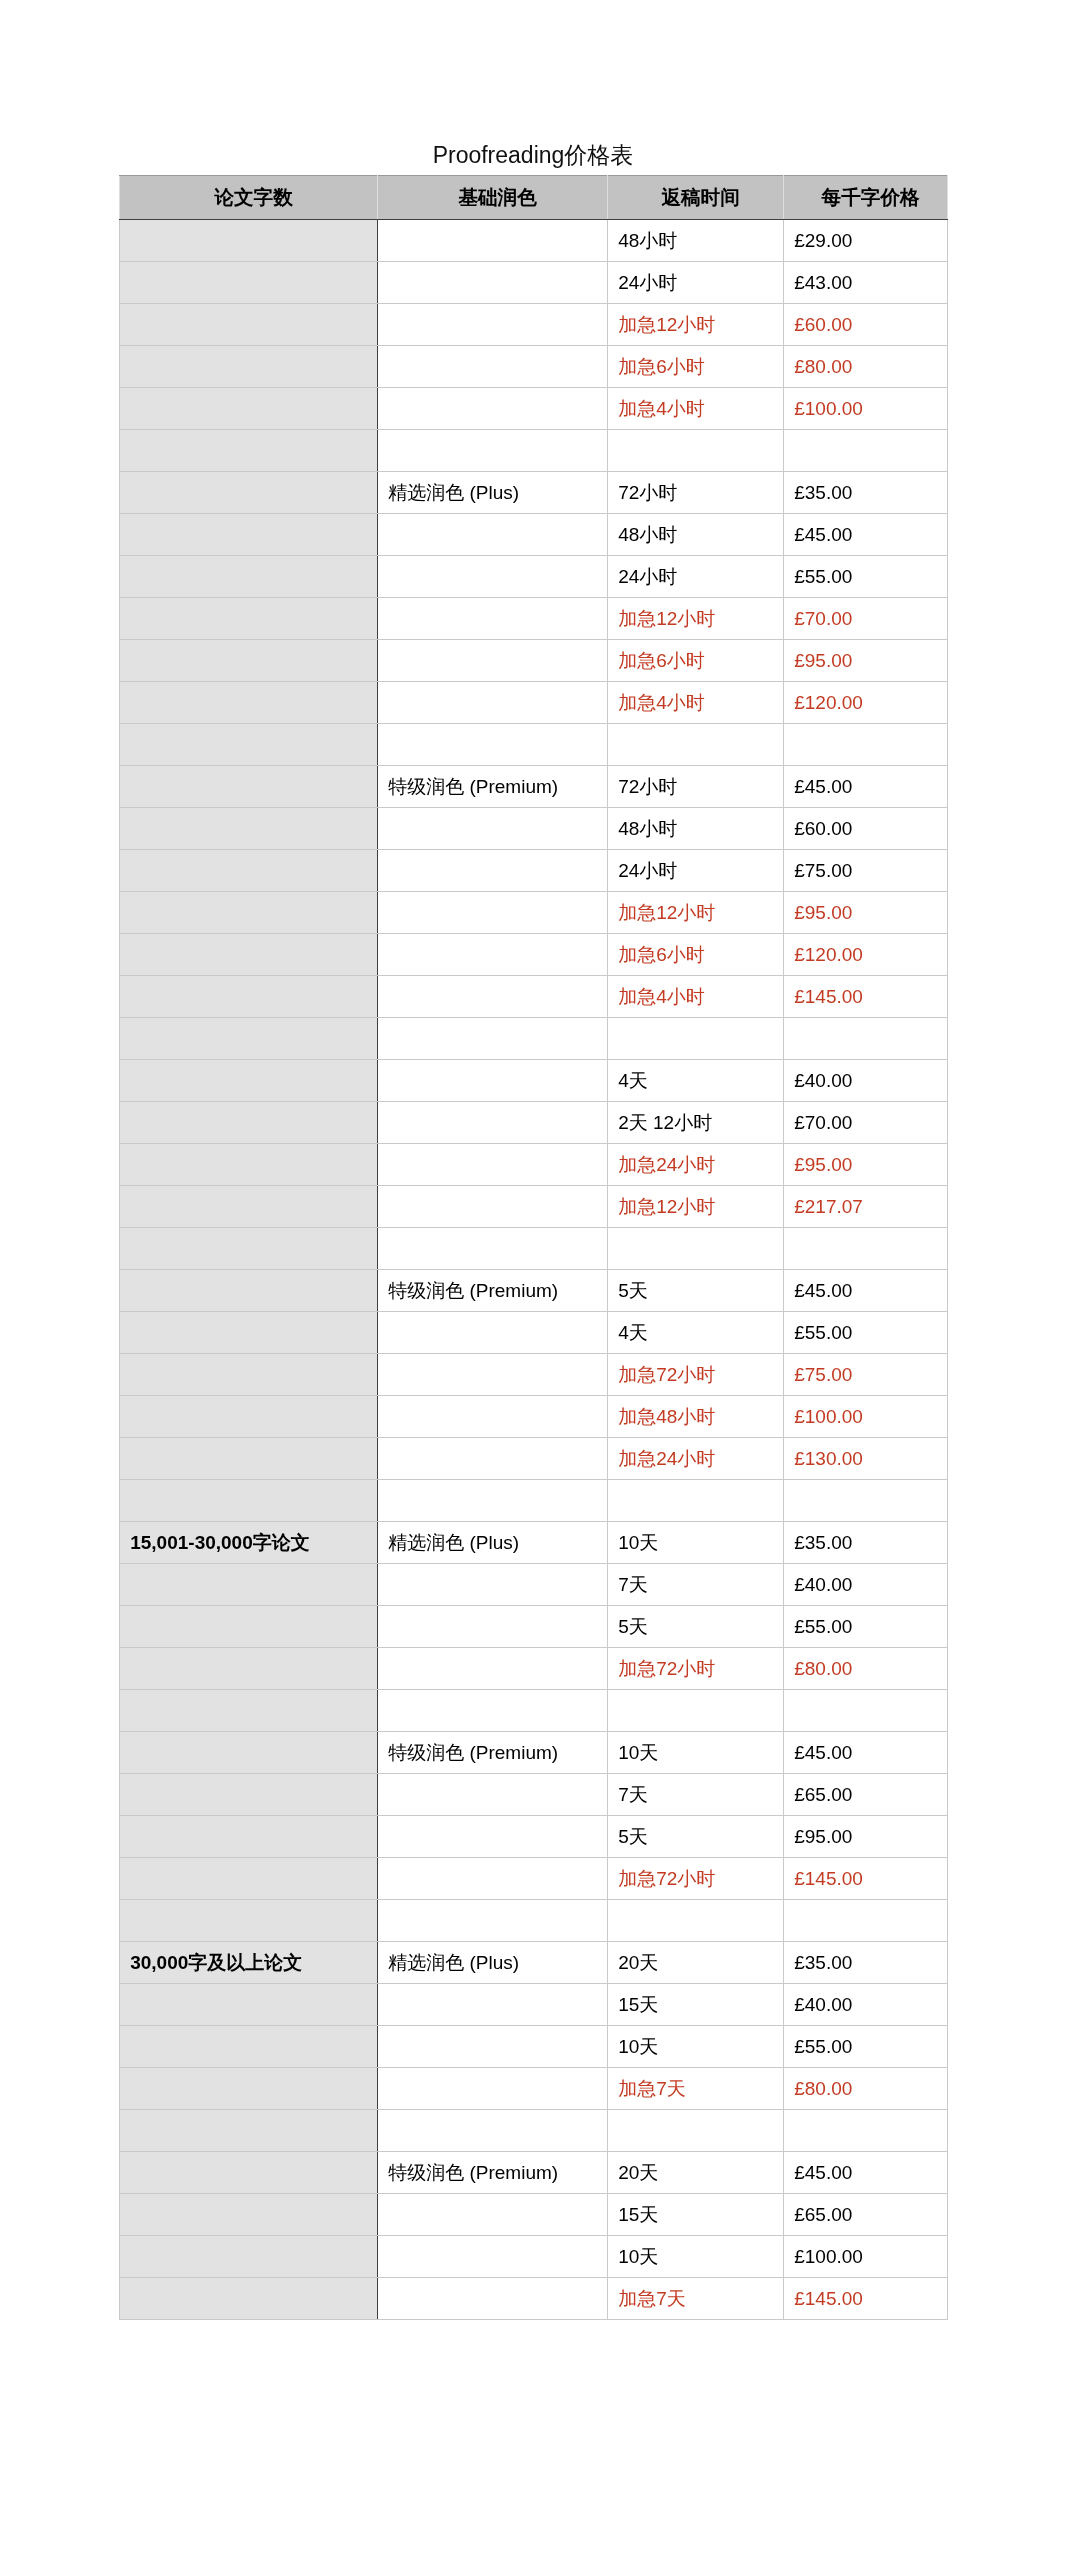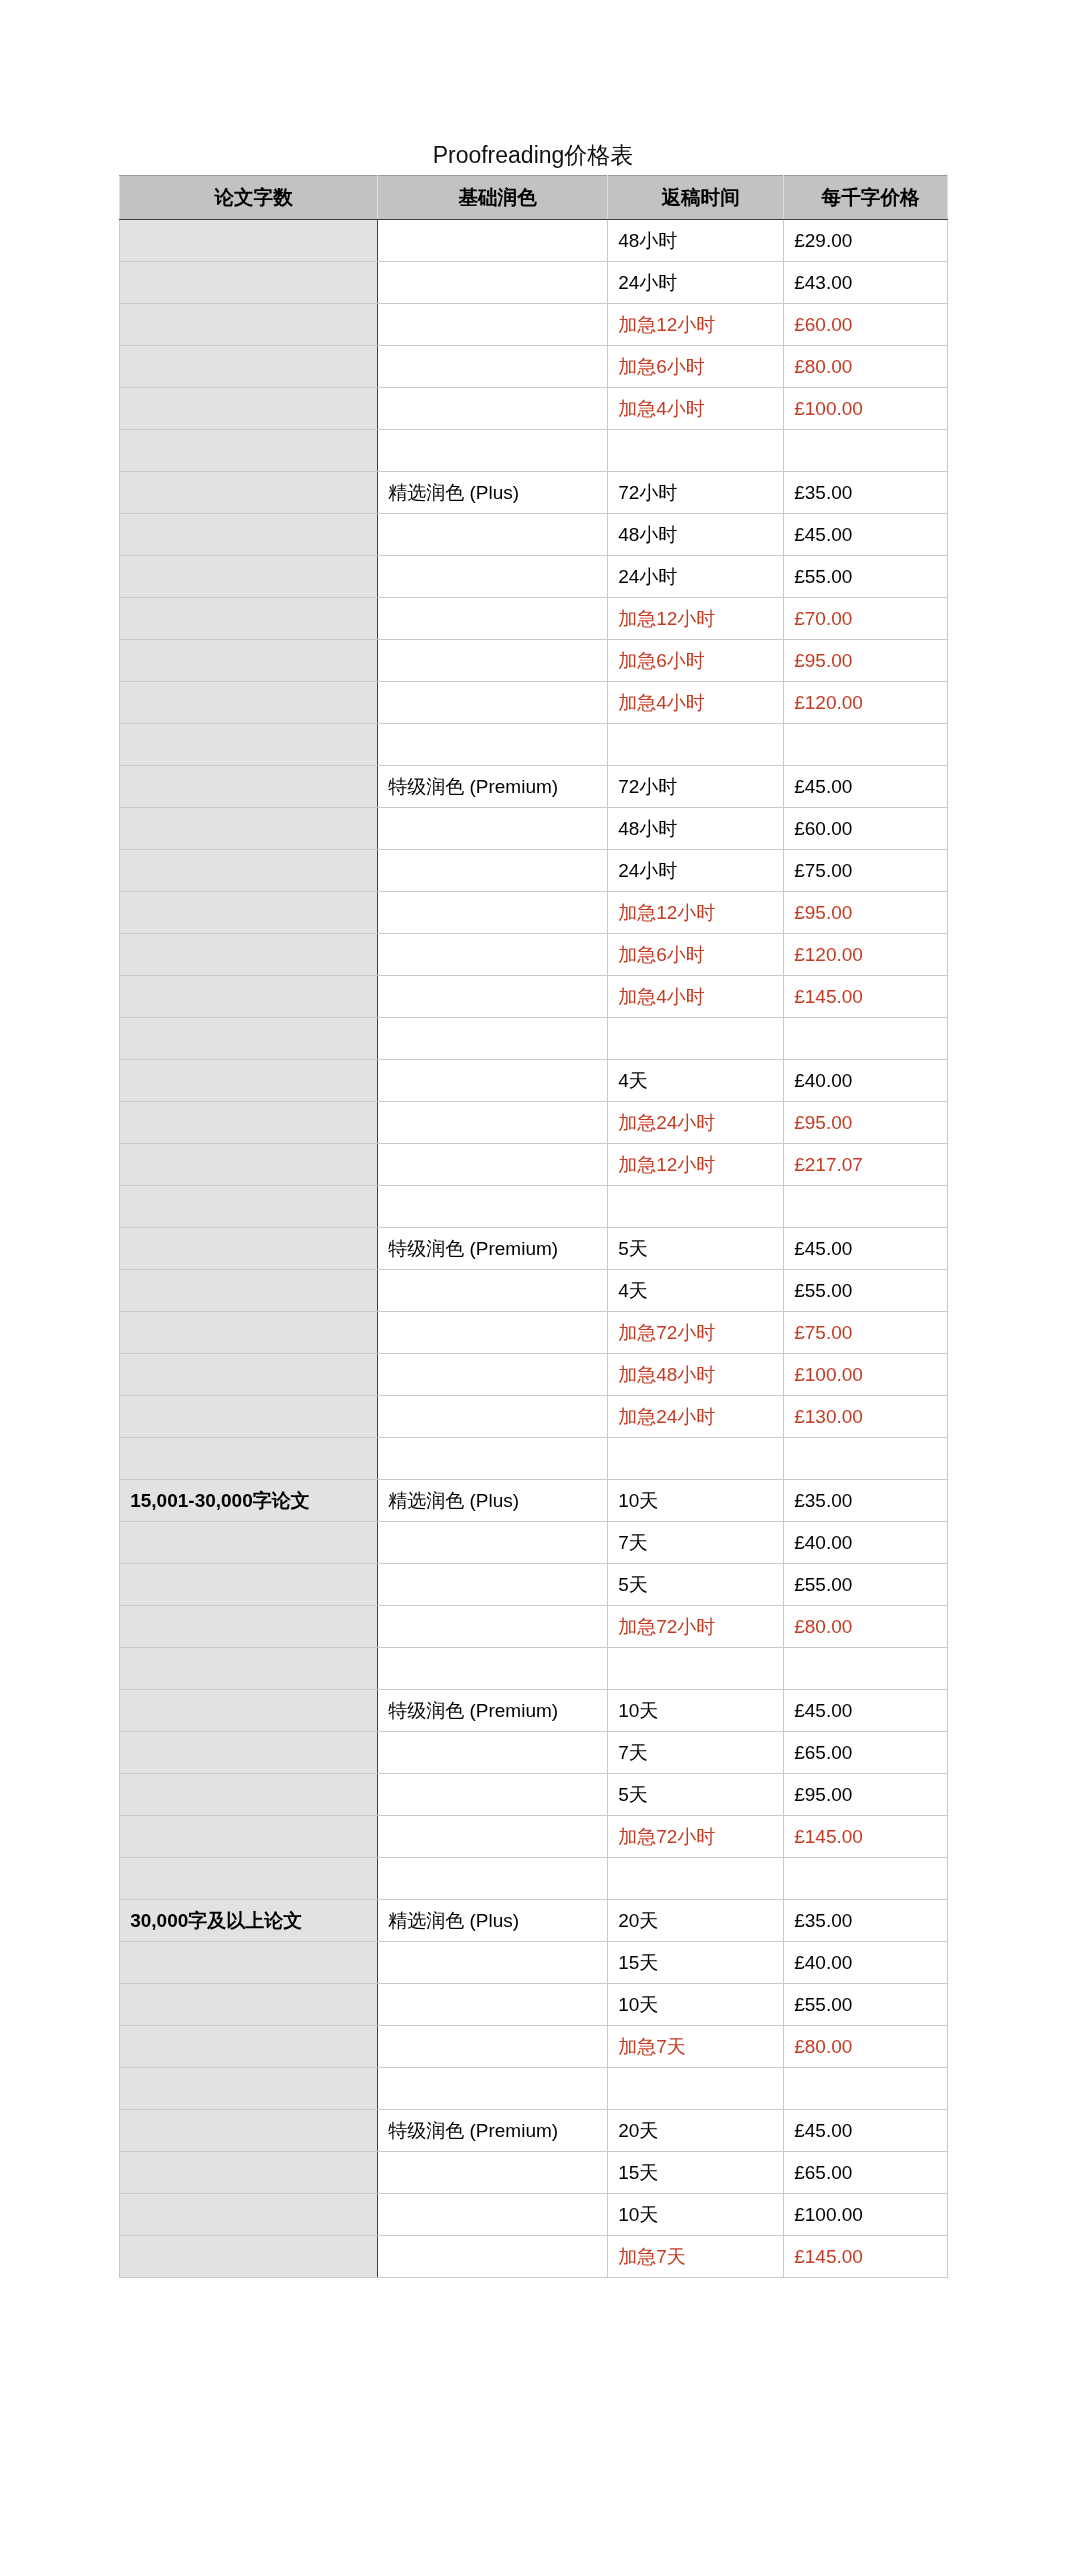--- a/index.html
+++ b/index.html
@@ -215,20 +215,26 @@
         </tr>
         <tr>
           <td class="wc"></td>
           <td class="level"></td>
           <td class="time">4天</td>
           <td class="price">£40.00</td>
         </tr>
         <tr>
           <td class="wc"></td>
           <td class="level"></td>
+          <td class="time">2天 12小时</td>
+          <td class="price">£70.00</td>
+        </tr>
+        <tr>
+          <td class="wc"></td>
+          <td class="level"></td>
           <td class="time urgent">加急24小时</td>
           <td class="price urgent">£95.00</td>
         </tr>
         <tr>
           <td class="wc"></td>
           <td class="level"></td>
           <td class="time urgent">加急12小时</td>
           <td class="price urgent">£217.07</td>
         </tr>
         <tr>

